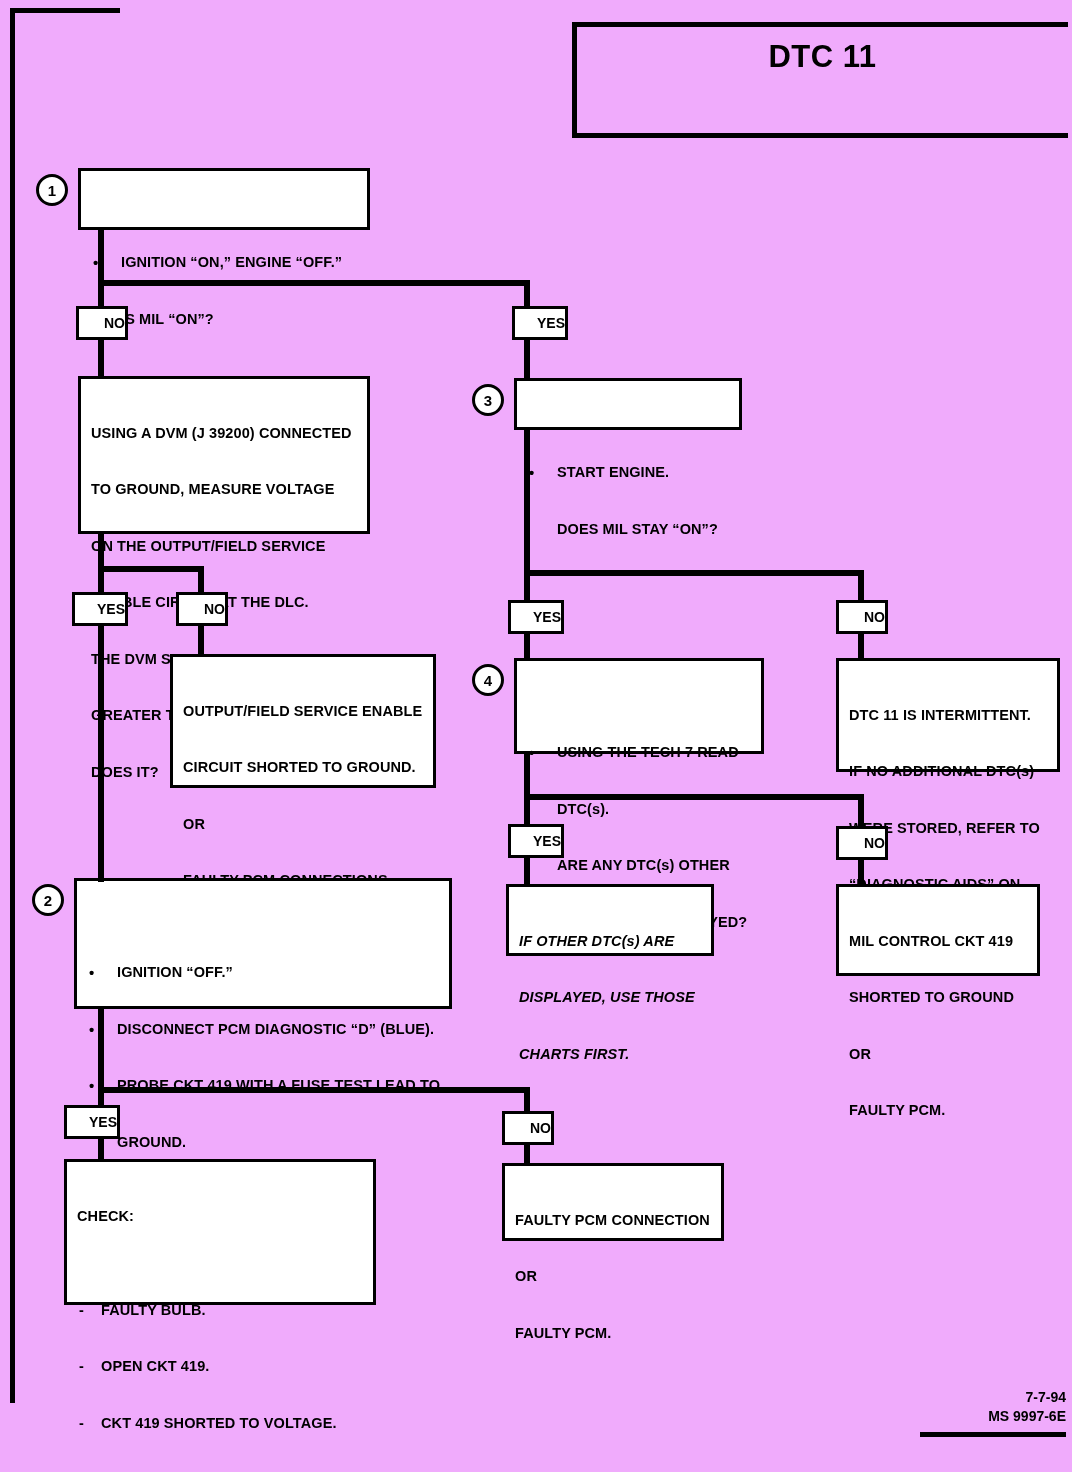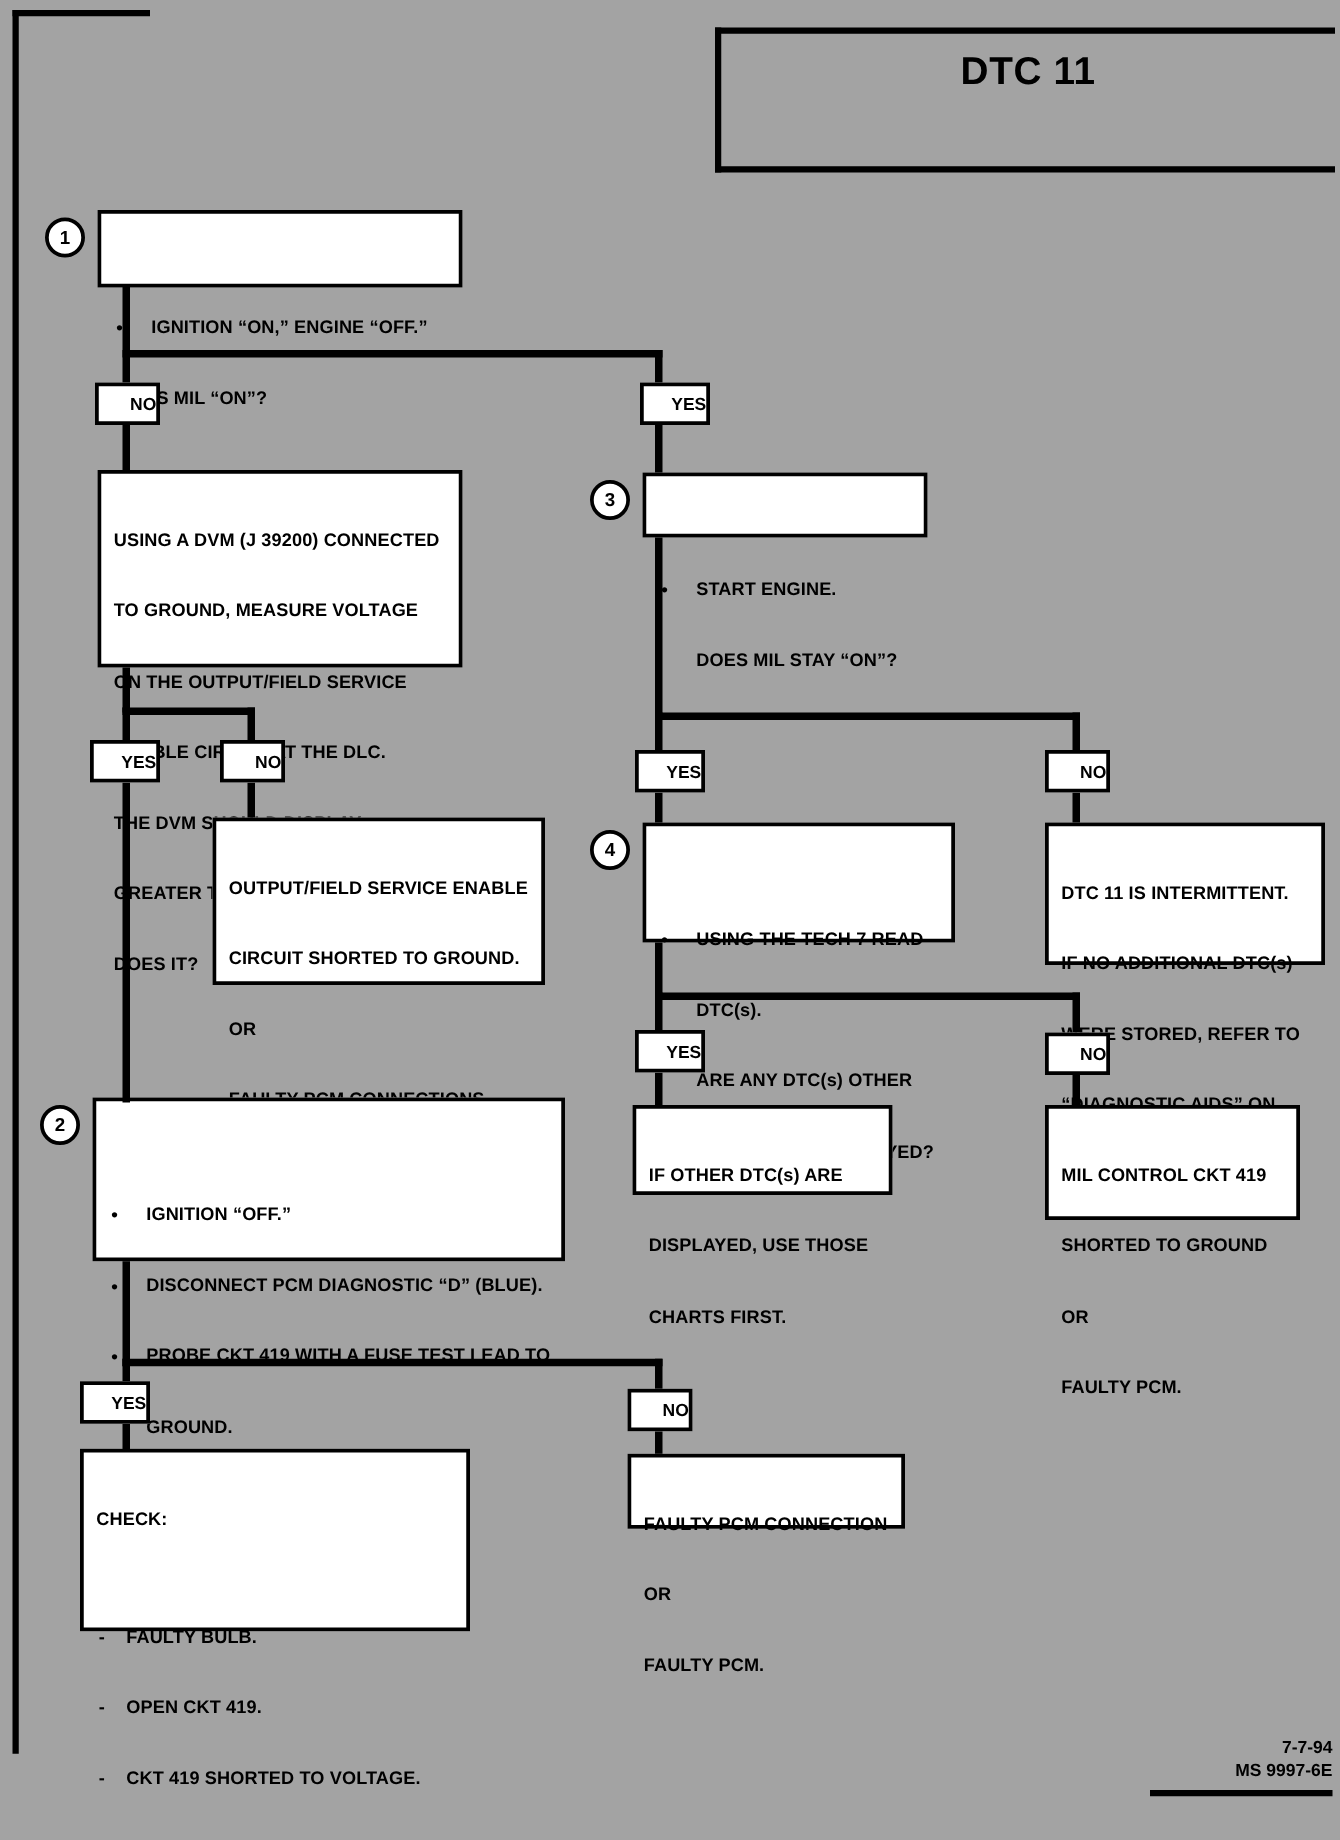--- a/index.html
+++ b/index.html
@@ -5,21 +5,21 @@
 <style>
   html, body {
     margin: 0;
     padding: 0;
     background: #ffffff;
   }
   #page {
     position: relative;
     width: 1072px;
     height: 1472px;
-    background: #a3a3a3;
+    background: #f0abfc;
     font-family: "Liberation Sans", sans-serif;
     color: #000000;
     overflow: hidden;
   }
 
   
   .frame-left {
     position: absolute;
     left: 10px; top: 8px;
     width: 5px; height: 1395px;
@@ -278,21 +278,21 @@
     <ul class="blist">
       <li><span class="bullet">•</span><span>IGNITION “OFF.”</span></li>
       <li><span class="bullet">•</span><span>DISCONNECT PCM DIAGNOSTIC “D” (BLUE).</span></li>
       <li><span class="bullet">•</span><span>PROBE CKT 419 WITH A FUSE TEST LEAD TO</span></li>
       <li class="nobullet"><span>GROUND.</span></li>
       <li><span class="bullet">•</span><span>IGNITION “ON.”</span></li>
       <li class="nobullet"><span>IS MIL “ON”?</span></li>
     </ul>
   </div>
 
-  <div class="box" style="left:506px; top:884px; width:208px; height:72px;">
+  <div class="box" style="left:506px; top:884px; width:208px; height:72px;font-style:italic;">
     <div>IF OTHER DTC(s) ARE</div>
     <div>DISPLAYED, USE THOSE</div>
     <div>CHARTS FIRST.</div>
   </div>
 
   <div class="box" style="left:836px; top:884px; width:204px; height:92px;">
     <div>MIL CONTROL CKT 419</div>
     <div>SHORTED TO GROUND</div>
     <div>OR</div>
     <div>FAULTY PCM.</div>
@@ -305,21 +305,21 @@
     <div>CHECK:</div>
     <ul class="dlist">
       <li><span class="dash">-</span><span>FAULTY BULB.</span></li>
       <li><span class="dash">-</span><span>OPEN CKT 419.</span></li>
       <li><span class="dash">-</span><span>CKT 419 SHORTED TO VOLTAGE.</span></li>
       <li><span class="dash">-</span><span>OPEN FEED CIRCUIT/FUSE TO</span></li>
       
     </ul>
   </div>
 
-  <div class="box" style="left:502px; top:1163px; width:222px; height:60px;">
+  <div class="box" style="left:502px; top:1163px; width:222px; height:78px;">
     <div>FAULTY PCM CONNECTION</div>
     <div>OR</div>
     <div>FAULTY PCM.</div>
   </div>
 
   <div class="footer">
     <div>7-7-94</div>
     <div>MS 9997-6E</div>
   </div>
 

